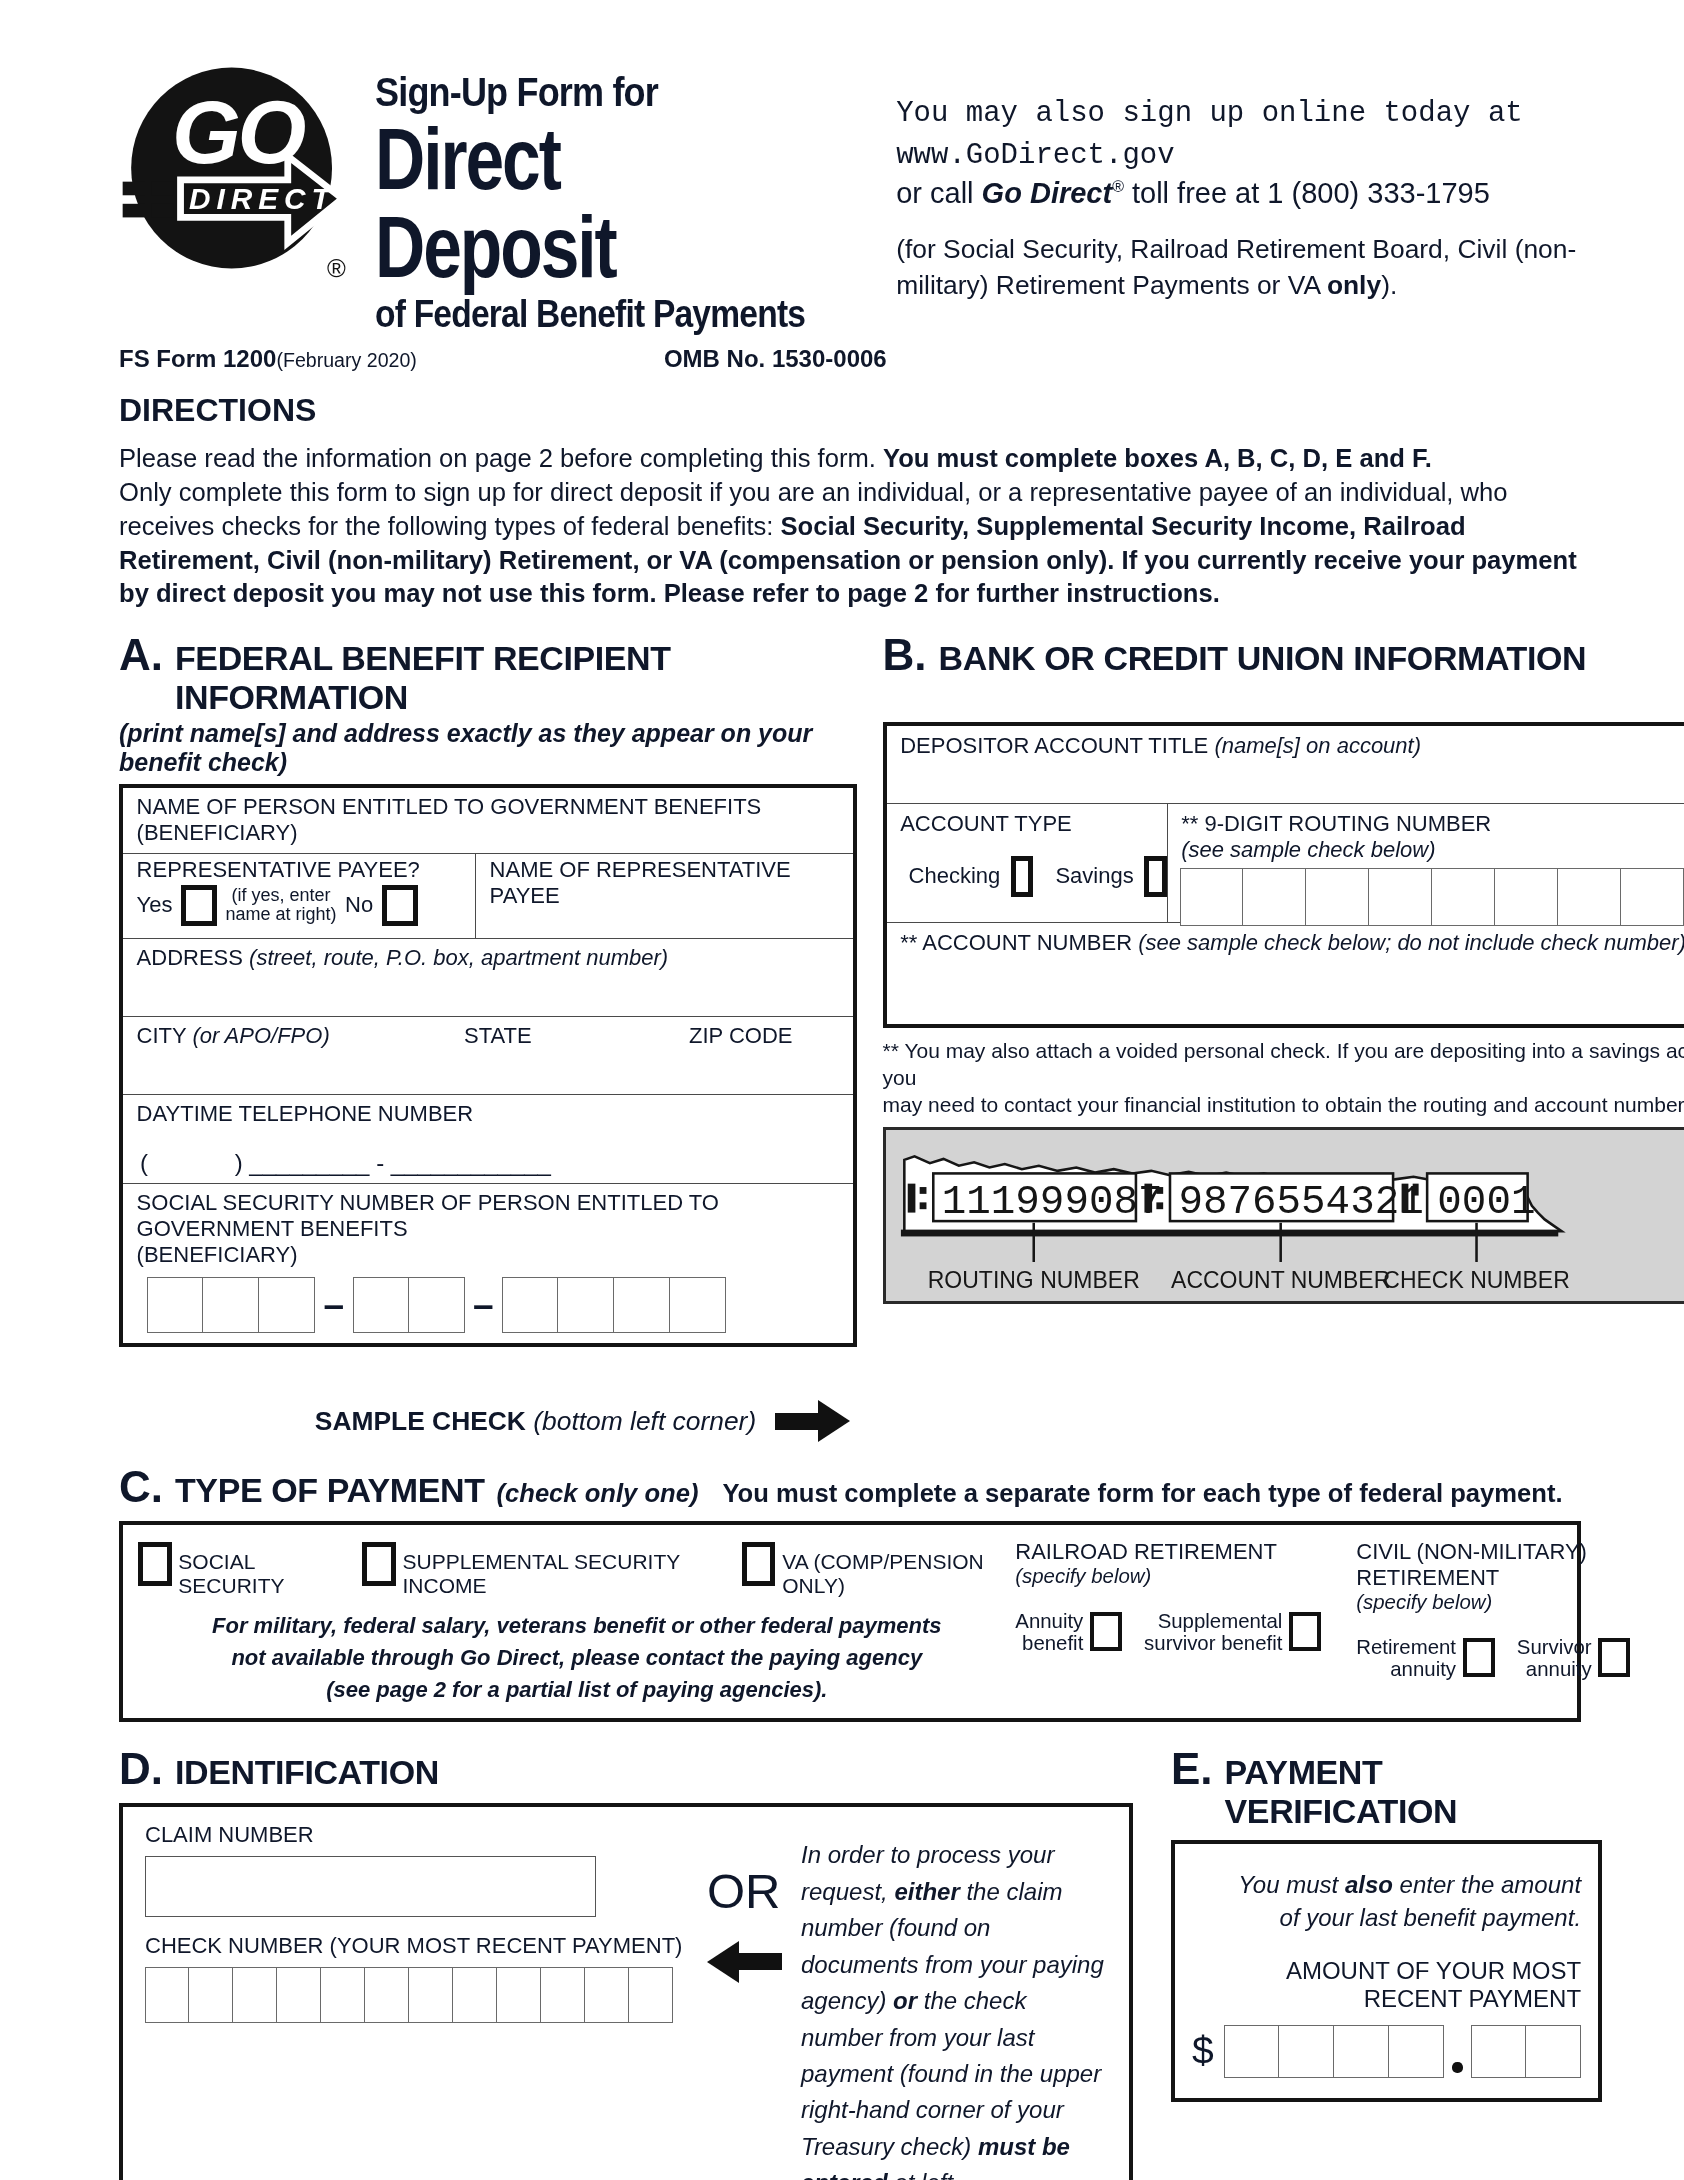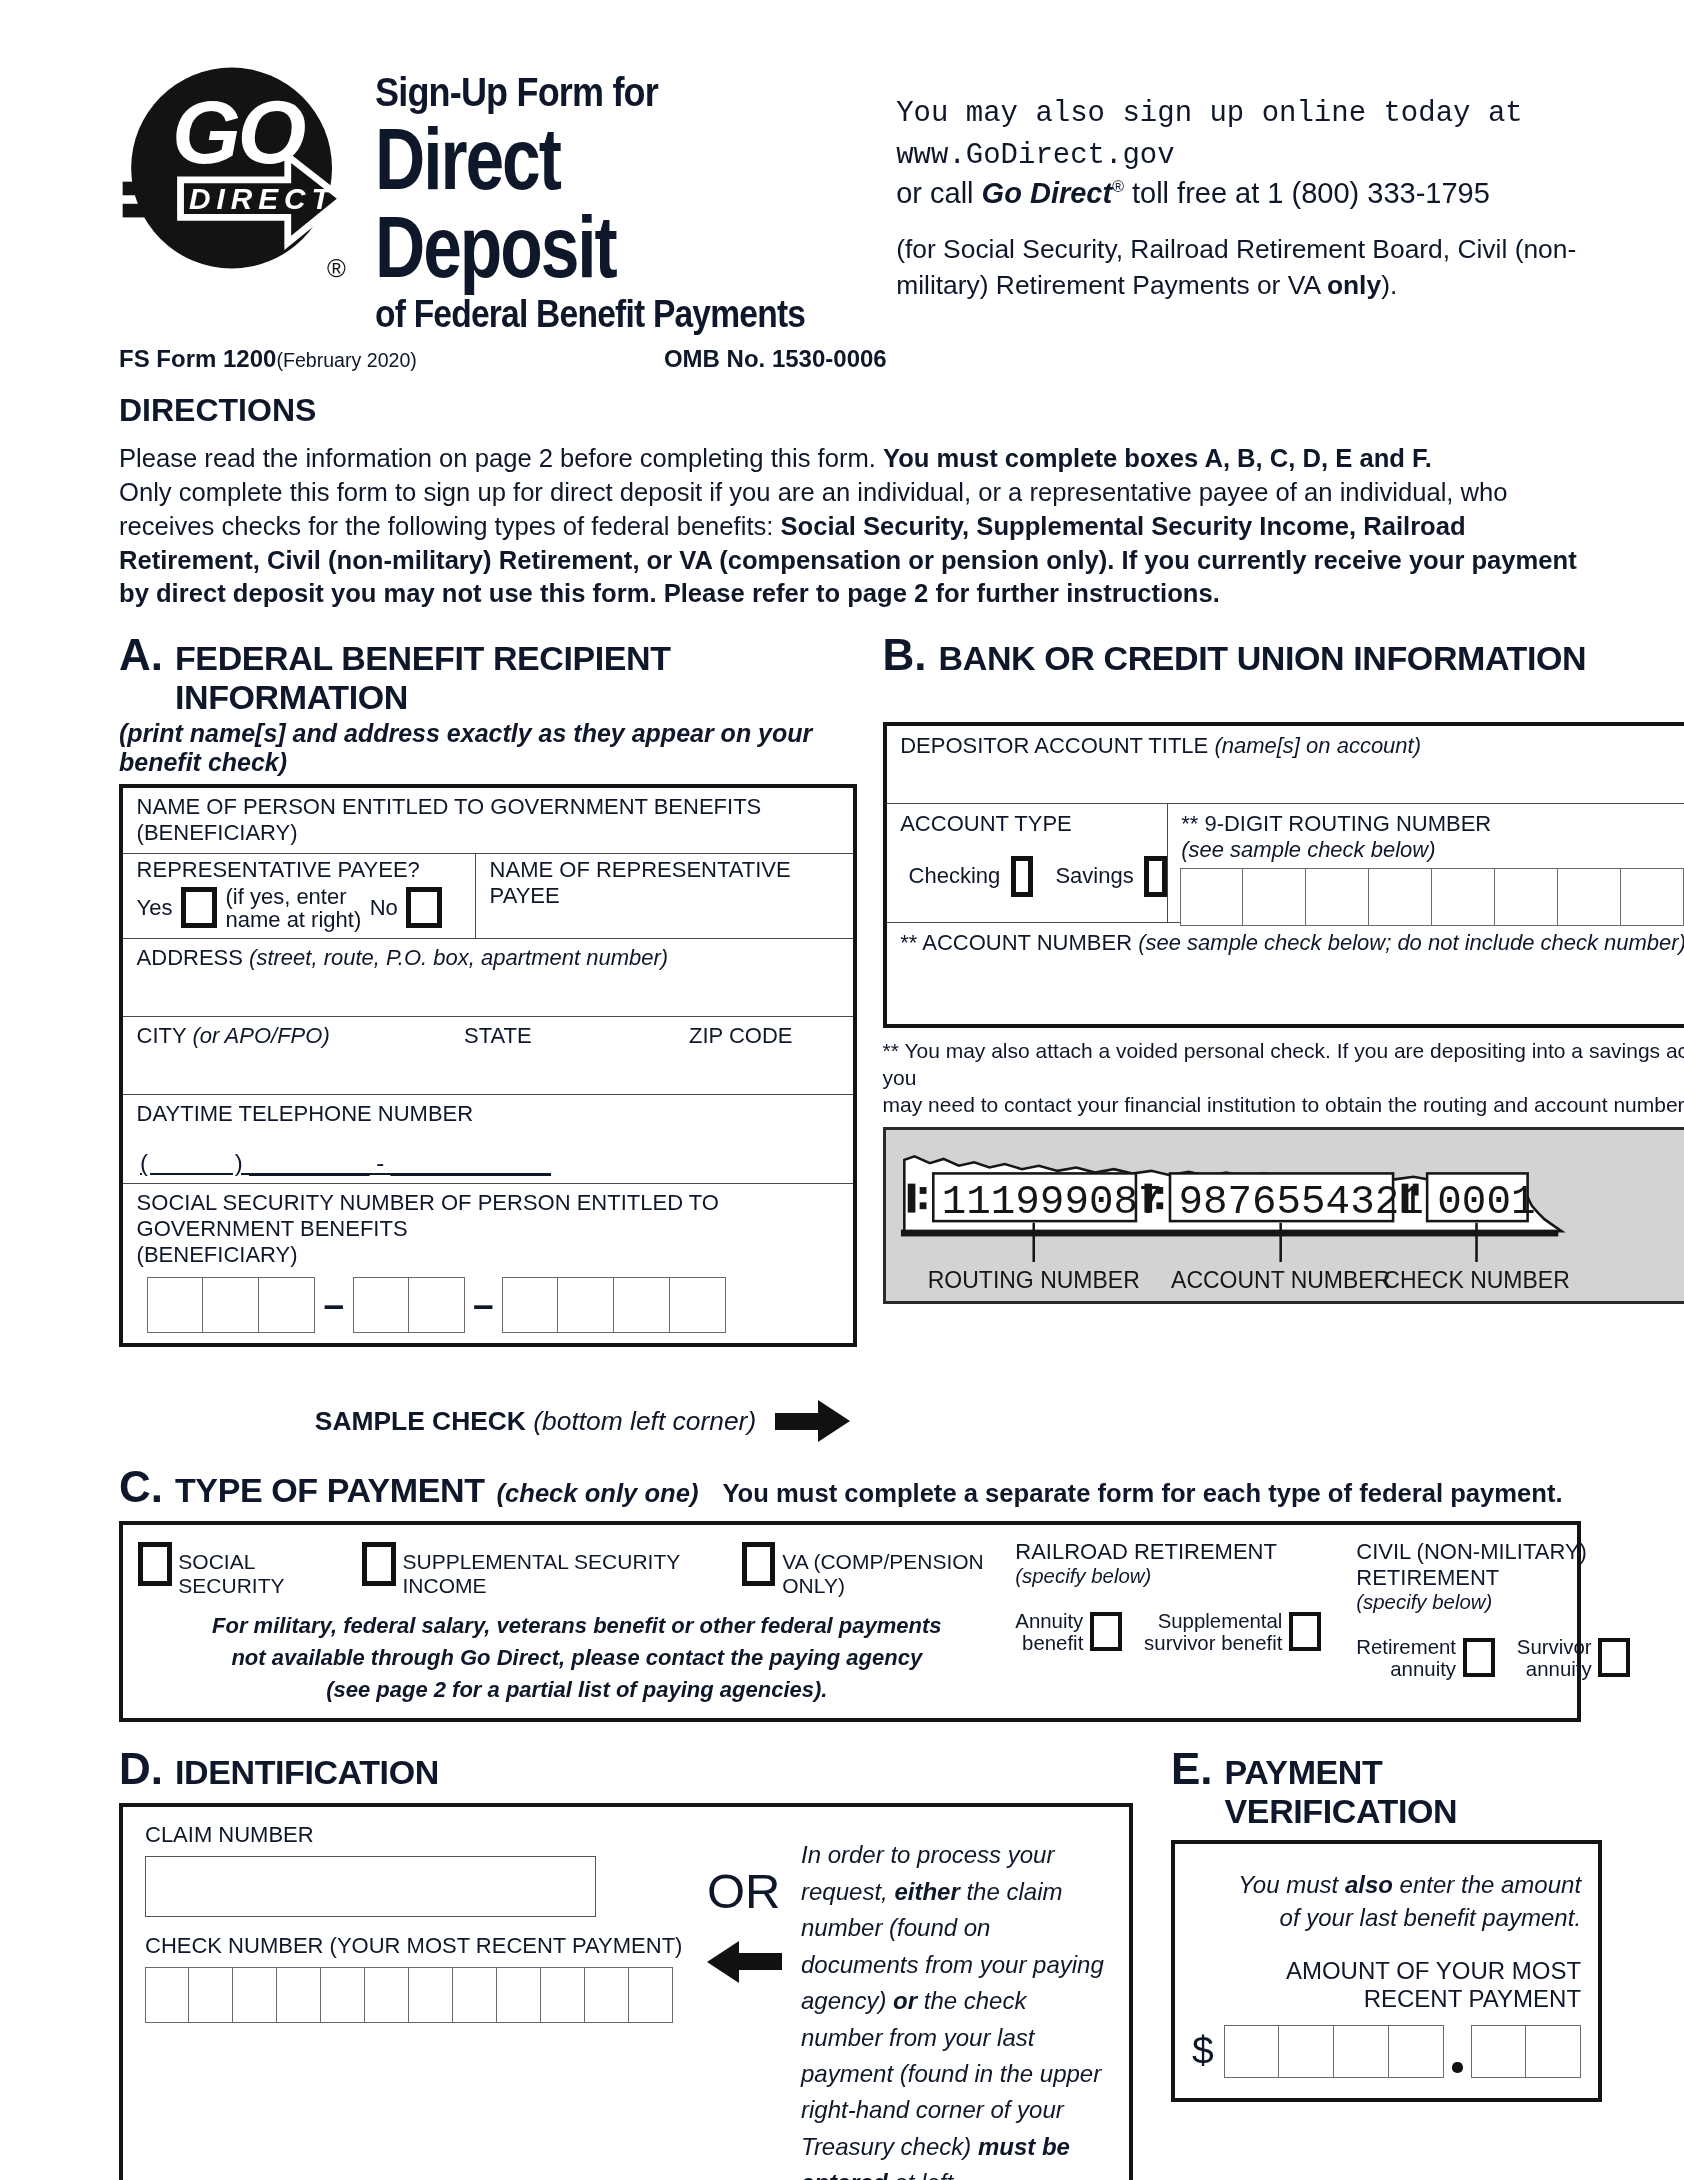--- a/index.html
+++ b/index.html
@@ -51,24 +51,24 @@
   .cells { display:inline-flex; }
   .cell { width:56px; height:56px; border:1.7px solid #6a6a6a; border-left:none; background:#fff; }
   .cells .cell:first-child { border-left:1.7px solid #6a6a6a; }
   .rt .cell { width:63px; height:58px; }
   .ck .cell { width:44px; height:56px; }
   .amt .cell { width:55px; height:53px; }
   .dash { font-size:37px; font-weight:bold; margin:0 8.5px; line-height:56px; }
   .split { display:flex; }
   .split > div:first-child { border-right:1.7px solid #4a4a4a; }
   .rep-row { display:flex; align-items:center; gap:8.5px; padding:1.7px 0 6.8px 13.6px; font-size:22px; }
-  .rep-hint { font-size:22px; line-height:1.05; }
+  .rep-hint { font-size:18px; line-height:1.05;text-align:center; }
   .city-row { display:flex; }
   .city-row > div { font-size:22px; padding-top:6.8px; }
-  .phone-line { font-size:24px; padding:22px 0 10.2px 17px; white-space:pre;text-decoration:underline; }
+  .phone-line { font-size:24px; padding:22px 0 10.2px 17px; white-space:pre; }
   .ssn-boxes { display:flex; align-items:center; padding:8.5px 0 10.2px 24px; }
   
   .b-foot { font-size:21px; line-height:1.28; margin-top:10.2px; }
   .check-panel { margin-top:8.5px; background:#d3d3d3; border:3.4px solid #2a2a2a; padding:3.4px 3.4px 0 3.4px; }
   .caption { display:flex; justify-content:flex-end; align-items:center; gap:19px; margin-top:53px; padding-right:6.8px; }
   .cap-b { font-size:26.4px; font-weight:bold; }
   .cap-i { font-size:26.4px; font-style:italic; }
   .arrow-right { display:flex; align-items:center; }
   .arrow-right .shaft { width:43px; height:17px; background:#111; }
   .arrow-right .head { width:0; height:0; border-top:21px solid transparent; border-bottom:21px solid transparent; border-left:32px solid #111; }

